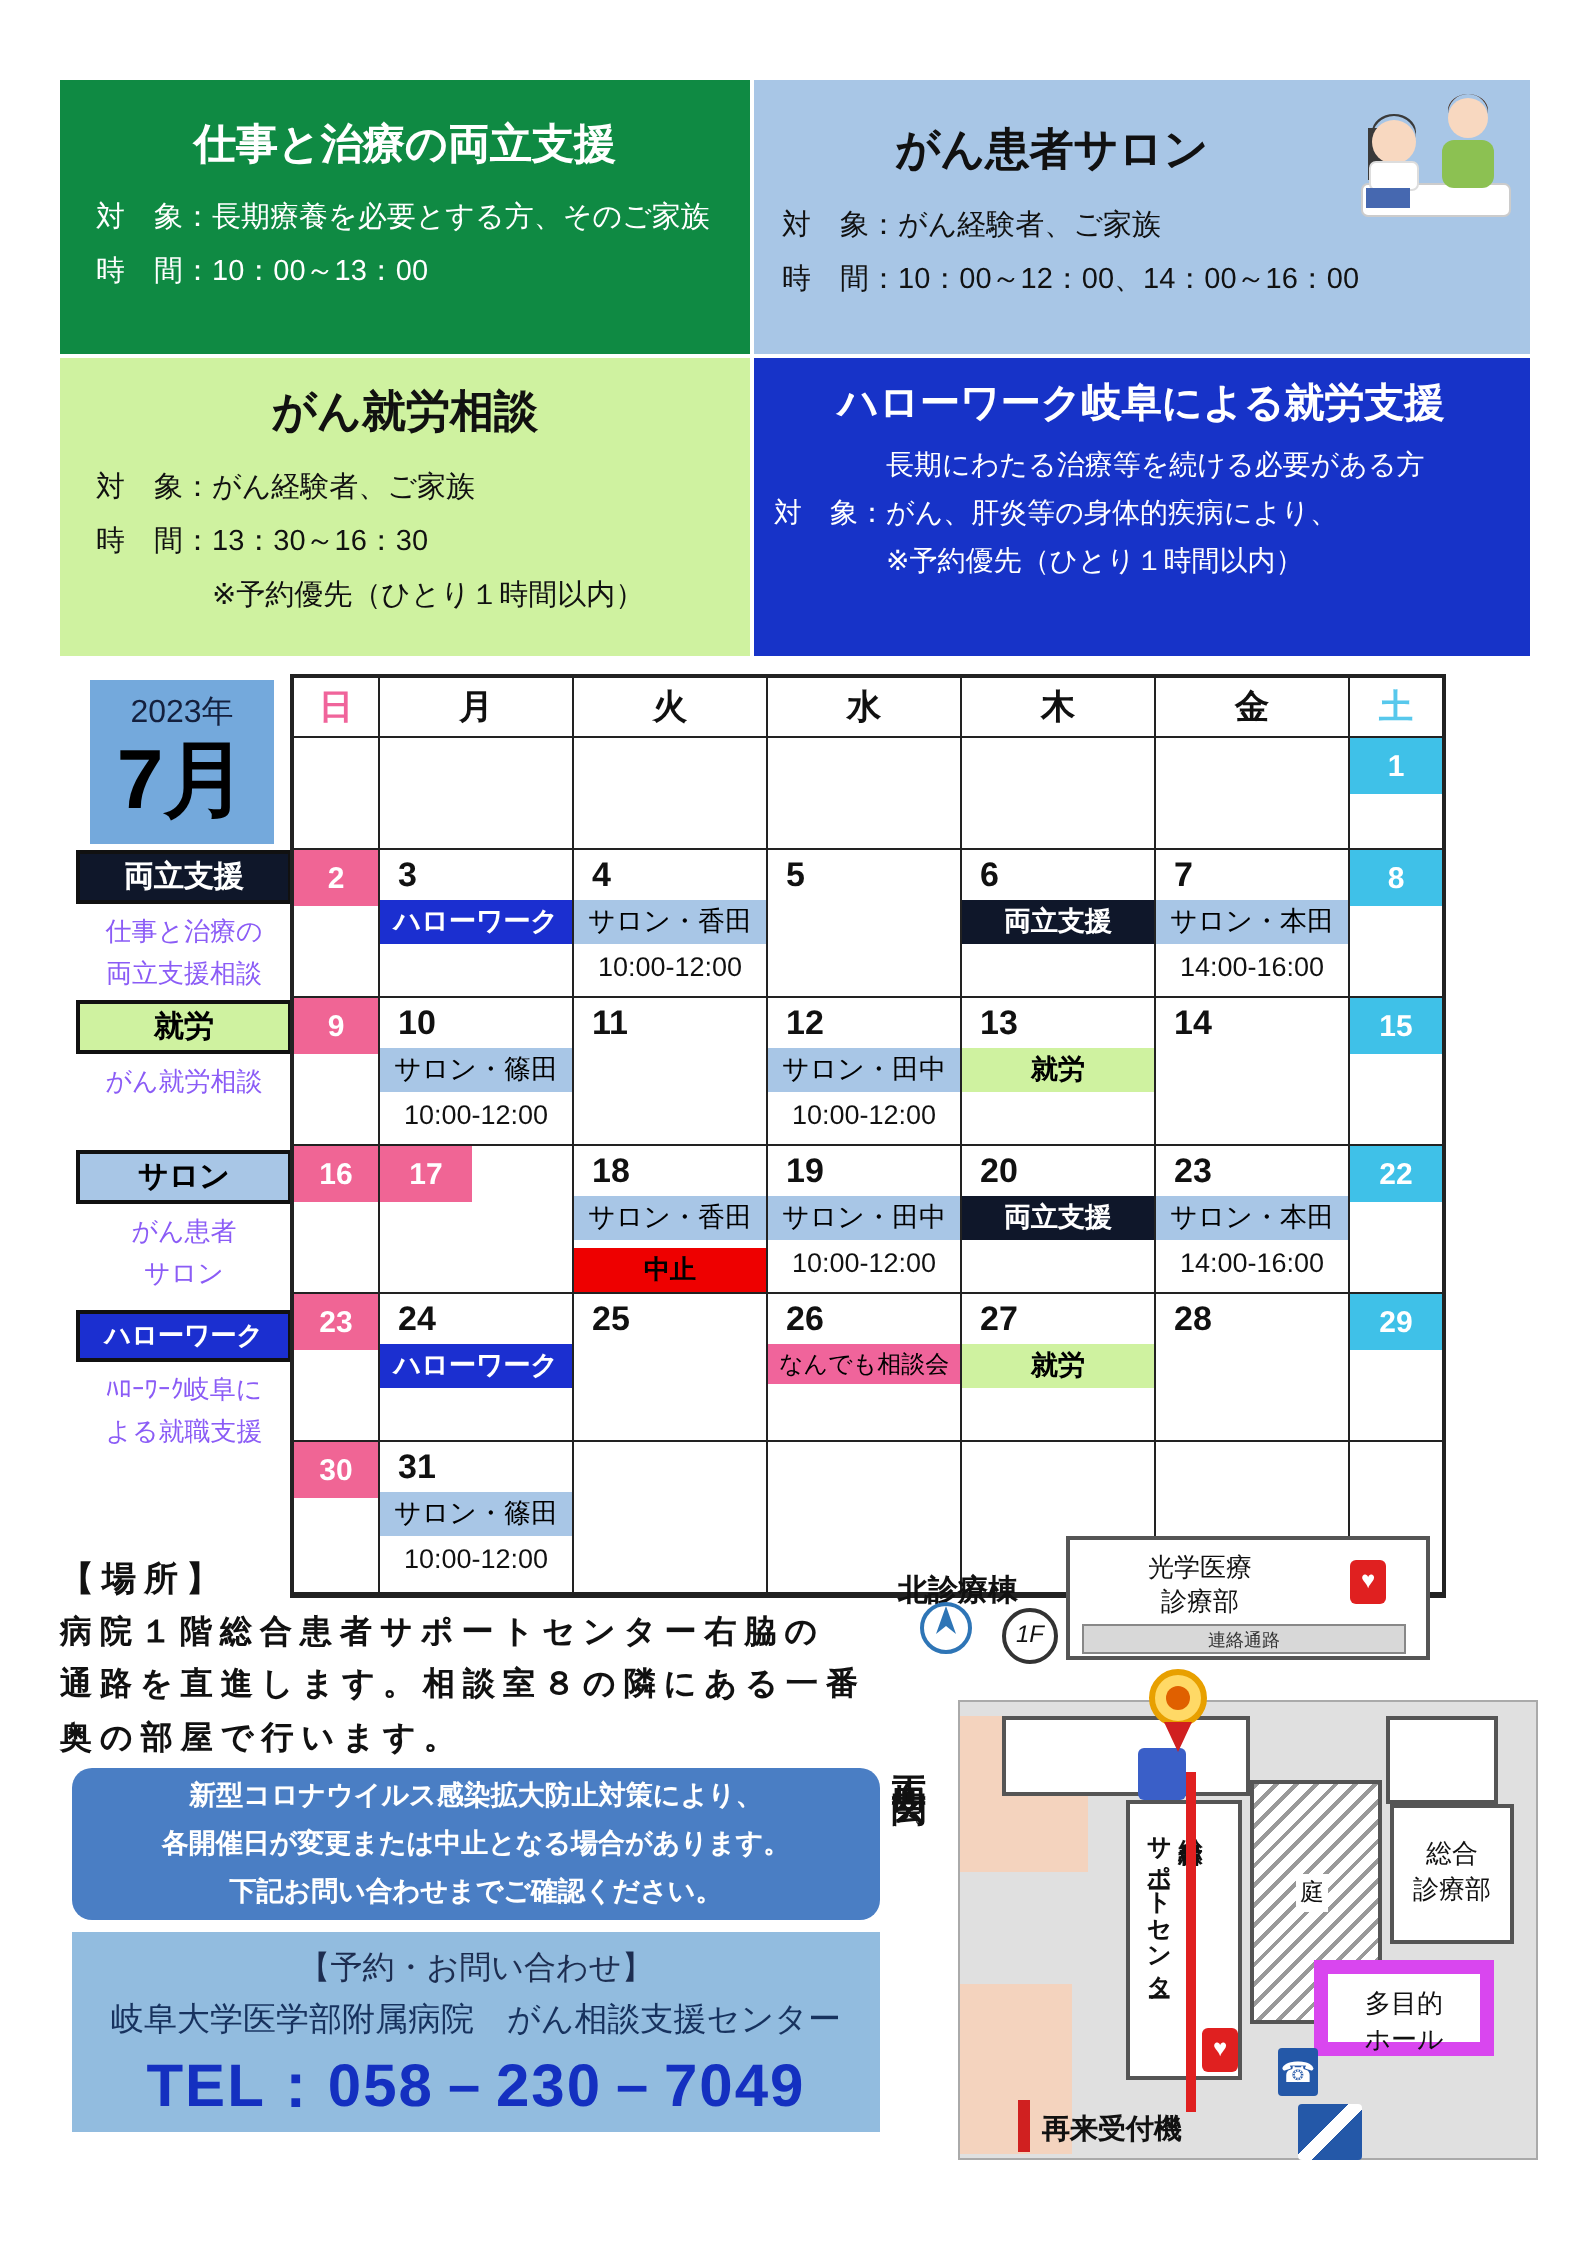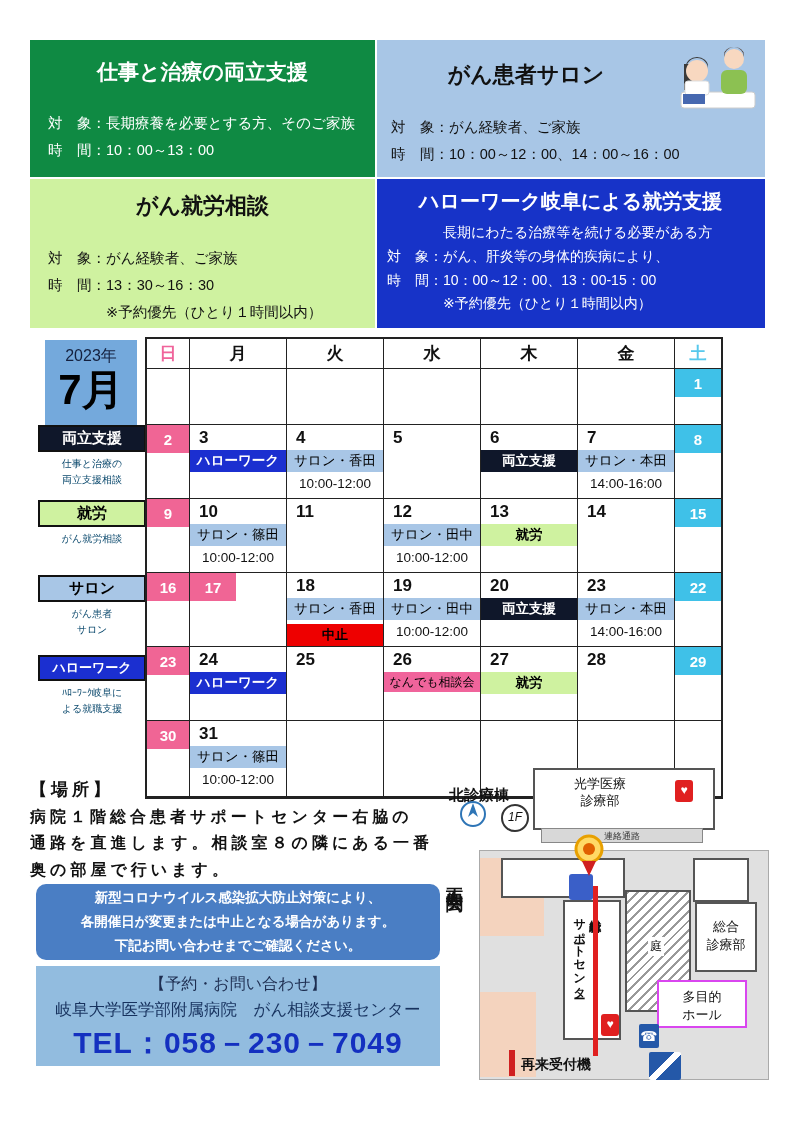--- a/index.html
+++ b/index.html
@@ -10,37 +10,37 @@
   .prog{position:absolute;box-sizing:border-box;}
   .prog-a{left:30px;top:40px;width:345px;height:137px;background:#0F8A43;color:#fff;}
   .prog-b{left:377px;top:40px;width:388px;height:137px;background:#A8C6E6;color:#111;}
   .prog-c{left:30px;top:179px;width:345px;height:149px;background:#CFF2A0;color:#111;}
   .prog-d{left:377px;top:179px;width:388px;height:149px;background:#1733C8;color:#fff;}
   .prog h2{margin:0;font-weight:bold;}
   .prog-a h2{font-size:21px;text-align:center;padding-top:18px;}
   .prog-b h2{font-size:22px;text-align:center;padding:20px 90px 0 0;}
   .prog-c h2{font-size:22px;text-align:center;padding-top:12px;}
   .prog-d h2{font-size:20px;text-align:left;padding:9px 0 0 10px;margin-left:32px;}
-  .plines{margin-top:24px;}
+  .plines{margin-top:10px;}
   .prog-a .plines div,.prog-b .plines div,.prog-c .plines div{font-size:14.5px;line-height:1.85;padding-left:18px;white-space:pre;}
   .prog-b .plines div{padding-left:14px;}
   .prog-d .plines{margin-top:6px;}
   .prog-d .plines div{font-size:14px;line-height:1.7;padding-left:10px;white-space:pre;}
   .salon-illu{position:absolute;right:4px;top:4px;}
   
-  .month-box{left:45px;top:340px;width:92px;height:104px;background:#74A9DC;text-align:center;}
+  .month-box{left:45px;top:340px;width:92px;height:82px;background:#74A9DC;text-align:center;}
   .month-year{font-size:16px;color:#14203e;padding-top:6px;}
   .month-num{font-size:42px;font-weight:bold;color:#000;line-height:1.1;}
   #legend{left:38px;top:425px;width:108px;height:310px;}
   .lg-item{position:absolute;left:0;width:108px;text-align:center;}
   .lg0{top:0;} .lg1{top:75px;} .lg2{top:150px;} .lg3{top:230px;}
   .lg-badge{box-sizing:border-box;width:100%;border:2px solid #111;font-weight:bold;
             font-size:15px;padding:2px 0;text-align:center;}
   .lg3 .lg-badge{font-size:13px;}
-  .lg-desc{font-size:10px;line-height:1.6;margin-top:4px;white-space:pre-line;color:#0c4a6e;}
+  .lg-desc{font-size:13px;line-height:1.6;margin-top:4px;white-space:pre-line;color:#8b5cf6;}
   
   #calgrid{left:145px;top:337px;border:2px solid #222;display:grid;
            grid-template-columns:43px repeat(5,97px) 46px;
            grid-template-rows:30px 56px 74px 74px 74px 74px 76px;background:#fff;}
   .cell{border-right:1px solid #222;border-bottom:1px solid #222;overflow:hidden;}
   .cell:nth-child(7n){border-right:none;}
   .hcell{display:flex;align-items:center;justify-content:center;font-weight:bold;font-size:17px;}
   .hcell.c0{color:#F0649B;} .hcell.c6{color:#57C8EC;}
   .daynum{font-weight:bold;font-size:17px;padding:3px 0 2px 9px;}
   .daybox{height:28px;display:flex;align-items:center;justify-content:center;
@@ -70,36 +70,36 @@
   .contact-tel{font-size:30px;font-weight:bold;color:#1430C0;letter-spacing:1px;padding-top:2px;}
   
   #map{left:443px;top:762px;width:335px;height:335px;}
   #map .abs{position:absolute;}
   .m-body{left:36px;top:88px;width:288px;height:228px;background:#E0E0E0;border:1px solid #aaa;}
   .m-peach1{left:37px;top:96px;width:64px;height:78px;background:#F4D3BE;}
   .m-peach2{left:37px;top:230px;width:56px;height:85px;background:#F4D3BE;}
   .m-north{left:90px;top:6px;width:178px;height:58px;background:#fff;border:2px solid #555;}
   .m-optical{left:102px;top:14px;width:110px;font-size:13px;text-align:center;white-space:pre-line;line-height:1.3;}
   .m-kita{left:6px;top:24px;font-size:15px;font-weight:bold;}
-  .m-corridor{left:98px;top:66px;width:162px;height:15px;background:#D8D8D8;border:1px solid #888;
+  .m-corridor{left:98px;top:50px;width:162px;height:15px;background:#D8D8D8;border:1px solid #888;
               font-size:9px;text-align:center;line-height:15px;color:#333;box-sizing:border-box;}
   .m-1f{left:58px;top:42px;width:24px;height:24px;border:2px solid #333;border-radius:50%;
         text-align:center;font-size:12px;line-height:23px;font-style:italic;background:#fff;}
   .m-entrance{left:0px;top:112px;writing-mode:vertical-rl;font-size:17px;font-weight:bold;letter-spacing:3px;}
   .m-roomA{left:58px;top:96px;width:120px;height:36px;background:#fff;border:2px solid #555;}
   .m-roomB{left:250px;top:96px;width:52px;height:40px;background:#fff;border:2px solid #555;}
   .m-support-room{left:120px;top:138px;width:54px;height:136px;background:#fff;border:2px solid #555;}
   .m-support-label{left:6px;top:8px;writing-mode:vertical-rl;white-space:pre-line;
                    font-size:12px;line-height:1.3;font-weight:bold;}
   .m-garden{left:182px;top:128px;width:62px;height:118px;border:2px solid #555;
             background:repeating-linear-gradient(135deg,#999 0 2px,#fff 2px 7px);}
   .m-garden-label{left:205px;top:175px;background:#fff;font-size:12px;padding:1px 2px;}
   .m-clinic{left:252px;top:140px;width:62px;height:70px;background:#fff;border:2px solid #555;
             font-size:13px;text-align:center;white-space:pre-line;line-height:1.4;padding-top:14px;box-sizing:border-box;}
-  .m-hall{left:214px;top:218px;width:90px;height:48px;background:#fff;border:2px solid #d946ef;
+  .m-hall{left:214px;top:218px;width:90px;height:48px;background:#fff;border:7px solid #d946ef;
           font-size:13px;text-align:center;white-space:pre-line;line-height:1.35;padding-top:6px;box-sizing:border-box;}
   .m-path{left:150px;top:124px;width:5px;height:170px;background:#E02020;}
   .m-path-arrow{left:138px;top:128px;width:14px;height:5px;background:#E02020;}
   .m-blue{left:126px;top:112px;width:24px;height:26px;background:#3A5FC8;border-radius:3px;}
   .m-pin{left:128px;top:72px;}
   .aed{width:18px;height:22px;background:#E02020;border-radius:3px;color:#fff;
        font-size:12px;text-align:center;line-height:20px;}
   .m-aed1{left:232px;top:18px;} .m-aed2{left:158px;top:252px;}
   .m-reception-bar{left:66px;top:288px;width:6px;height:26px;background:#D02020;}
   .m-reception-label{left:78px;top:294px;font-size:14px;font-weight:bold;}
@@ -150,21 +150,20 @@
         <div>時　間：13：30～16：30</div>
         <div>　　　　※予約優先（ひとり１時間以内）</div>
       </div>
   </section>
 
   <section class="prog prog-d">
     <h2>ハローワーク岐阜による就労支援</h2>
     <div class="plines">
         <div>　　　　長期にわたる治療等を続ける必要がある方</div>
         <div>対　象：がん、肝炎等の身体的疾病により、</div>
-        <div>時　間：10：00～12：00、13：00-15：00</div>
         <div>　　　　※予約優先（ひとり１時間以内）</div>
       </div>
   </section>
 
   <div class="abs month-box">
     <div class="month-year">2023年</div>
     <div class="month-num">7月</div>
   </div>
 
   <div class="abs" id="legend">

